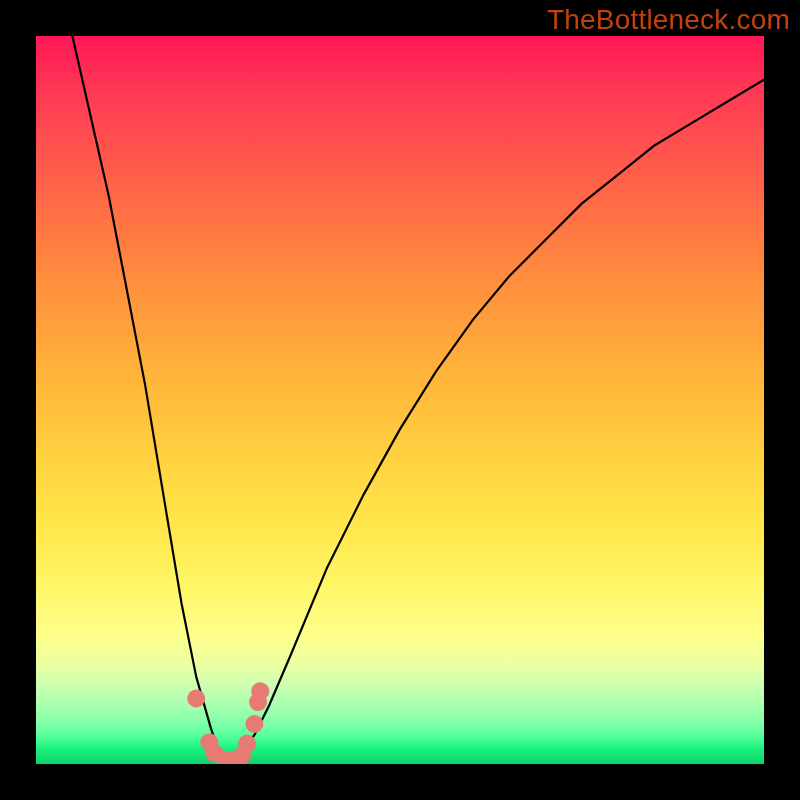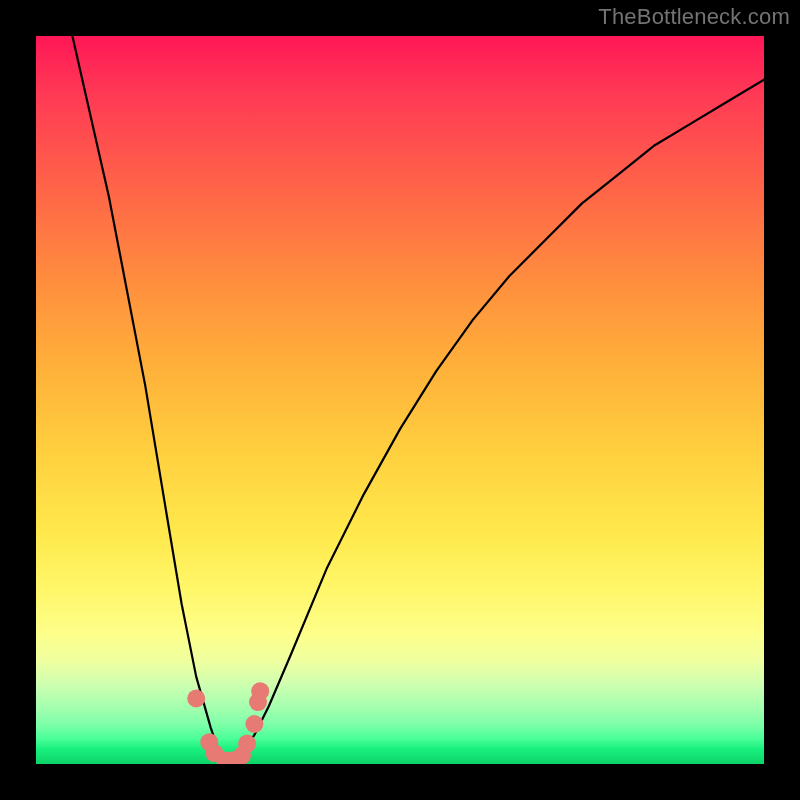--- a/index.html
+++ b/index.html
@@ -45,22 +45,22 @@
       #7fffa9 94.5%,
       #4bff97 96.5%,
       #18f07d 98%,
       #0dd268 100%
     );
   }
   .watermark {
     position: absolute;
     top: 4px;
     right: 10px;
-    color: #737373;
-    font-size: 22px;
+    color: #c2410c;
+    font-size: 28px;
     font-weight: 500;
     letter-spacing: 0.2px;
     user-select: none;
   }
   svg.curve {
     position: absolute;
     inset: 0;
   }
 </style>
 </head>

